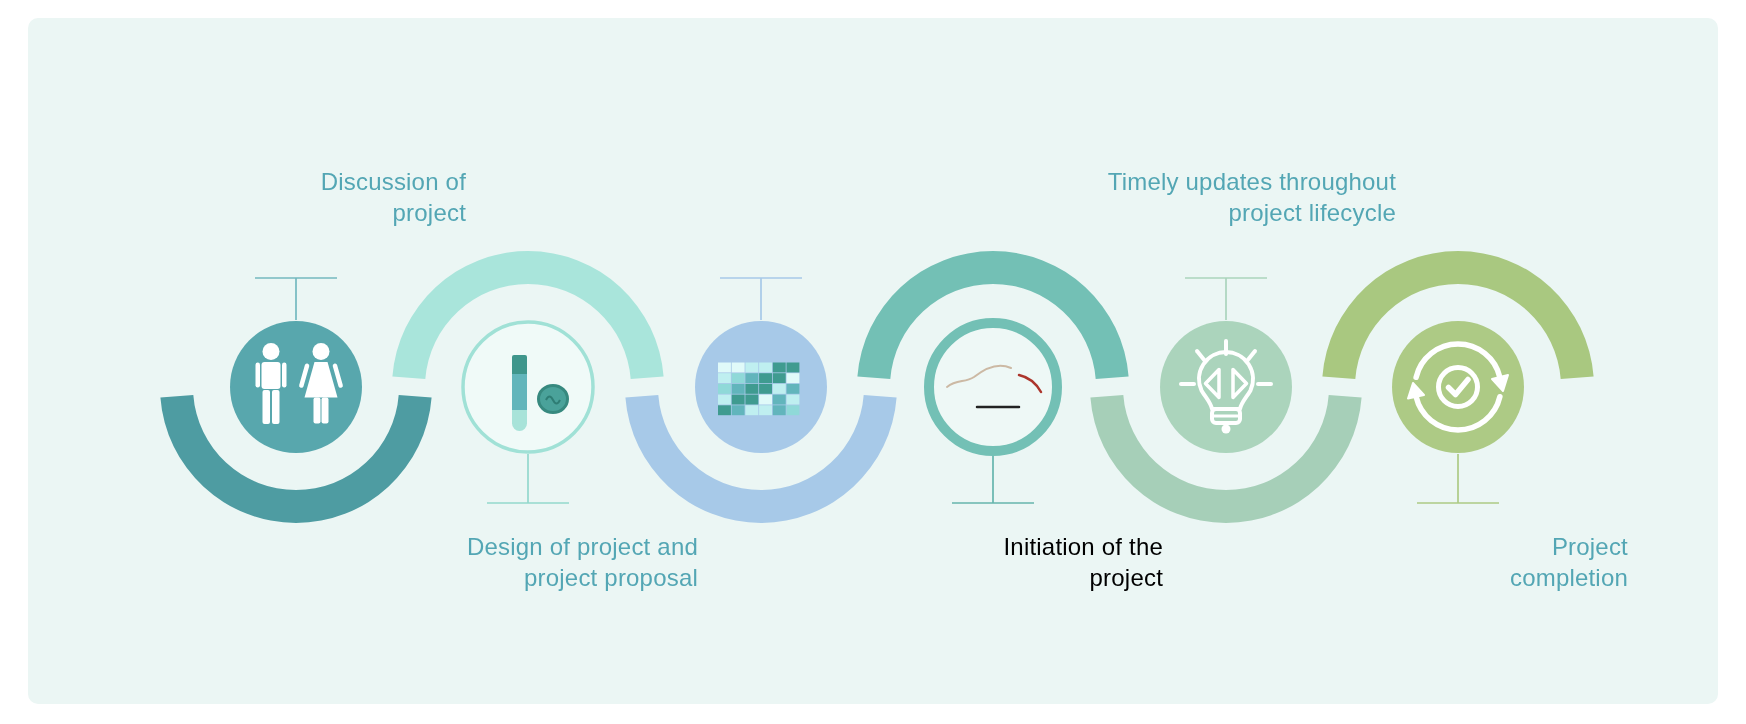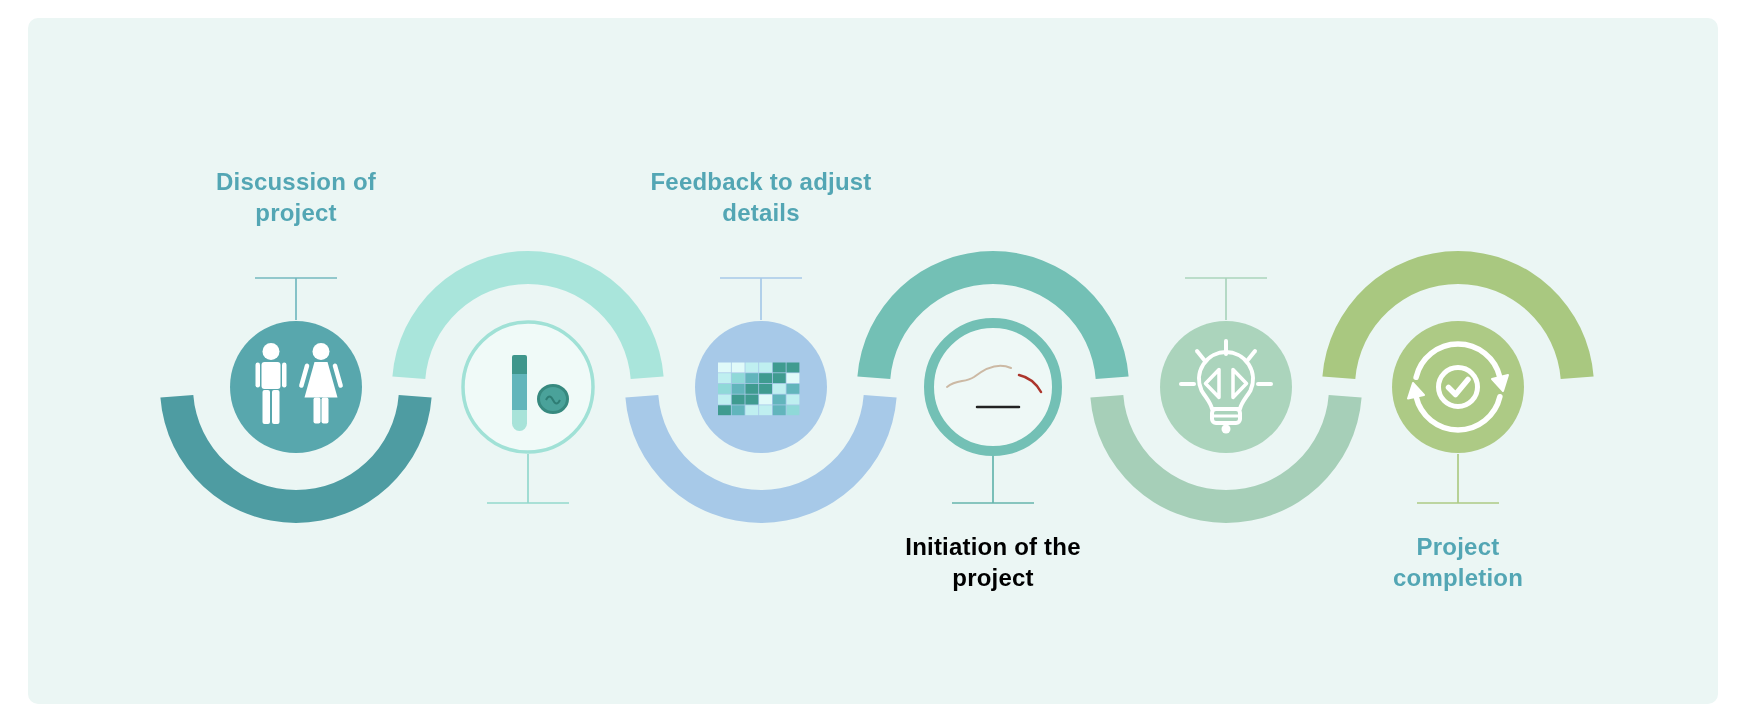--- a/index.html
+++ b/index.html
@@ -2,22 +2,22 @@
 <html><head>
 <meta charset="utf-8">
 <style>
   html,body{margin:0;padding:0;}
   body{width:1746px;height:724px;background:#ffffff;overflow:hidden;
        font-family:"Liberation Sans", sans-serif;}
   .page{position:relative;width:1746px;height:724px;}
   .panel{position:absolute;left:28px;top:18px;width:1690px;height:686px;
          border-radius:10px;background:#ebf6f4;}
   .diagram{position:absolute;left:0;top:0;width:1746px;height:724px;}
-  .step-label{position:absolute;width:340px;text-align:center;
-              font-size:24px;font-weight:700;line-height:31px;
+  .step-label{position:absolute;width:340px;text-align:right;
+              font-size:24px;font-weight:400;line-height:31px;
               white-space:pre-line;color:#53a6b4;letter-spacing:0.2px;}
   .step-label.top{top:166px;}
   .step-label.bottom{top:531px;}
 </style>
 </head>
 <body style="background: rgb(255, 255, 255);">
 
 <div class="page">
   <div class="panel" style="background: rgb(235, 246, 244);"></div>
 
@@ -143,19 +143,21 @@
       <path d="M 1499.9 396.7 A 43 43 0 0 1 1416.1 396.7" fill="none" stroke-width="5.5"></path>
       <path d="M 1492 379 L 1508 375 L 1503 391 Z" stroke-width="2" fill="#ffffff"></path>
       <path d="M 1424 395 L 1408 398.5 L 1413 383 Z" stroke-width="2" fill="#ffffff"></path>
       <circle cx="1458" cy="387" r="19.5" fill="none" stroke-width="5"></circle>
       <path d="M 1448.5 387.5 L 1455.5 394.5 L 1468 379.5" fill="none" stroke-width="5.5"></path>
     </g>
   </svg>
 
   <div class="step-label top" style="left: 126px; color: rgb(83, 166, 180);">Discussion of
 project</div>
-  <div class="step-label top" style="left: 591px; color: rgb(83, 166, 180);">Feedback to adjust
-details</div>
+  <div class="step-label bottom" style="left: 358px; color: rgb(83, 166, 180);">Design of project and
+project proposal</div>
   <div class="step-label bottom" style="left: 823px; color: #000000;">Initiation of the
 project</div>
+  <div class="step-label top" style="left: 1056px; color: rgb(83, 166, 180);">Timely updates throughout
+project lifecycle</div>
   <div class="step-label bottom" style="left: 1288px; color: rgb(83, 166, 180);">Project
 completion</div>
 </div>
 
 </body></html>

